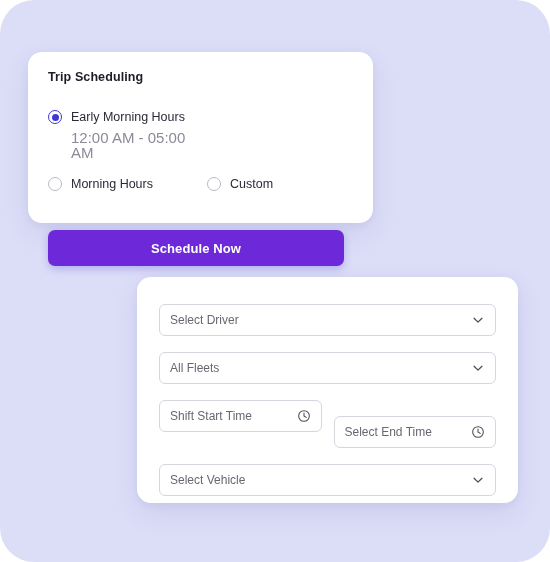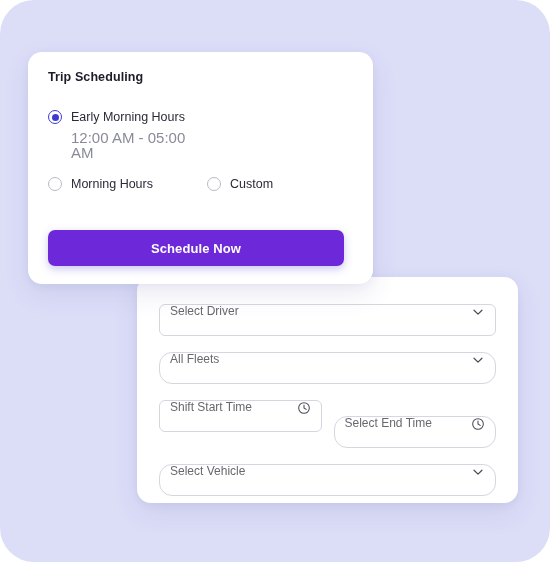--- a/index.html
+++ b/index.html
@@ -33,21 +33,21 @@
     background: #dcdef8;
     border-radius: 34px;
   }
 
   
   #scheduling-card {
     position: absolute;
     left: 28px;
     top: 52px;
     width: 345px;
-    height: 232px;
+    height: 171px;
     background: #ffffff;
     border-radius: 14px;
     box-shadow: 0 10px 26px rgba(60, 62, 140, 0.10),
                 0 2px 8px rgba(60, 62, 140, 0.06);
     z-index: 3;
   }
 
   #card-title {
     position: absolute;
     left: 20px;
@@ -162,28 +162,28 @@
   }
 
   .field {
     position: relative;
     box-sizing: border-box;
     height: 32px;
     border: 1px solid #d6d7de;
     border-radius: 6px;
     background: #ffffff;
     display: flex;
+    align-items: center;
     padding: 0 10px;
     cursor: pointer;
   }
   .field + .field,
   .field-row + .field,
   .field + .field-row {
     margin-top: 16px;
-    border-radius: 13px;
   }
   .field-text {
     font-size: 12px;
     color: #67686f;
     flex: 1 1 auto;
     line-height: 1;
     white-space: nowrap;
     overflow: hidden;
   }
 

